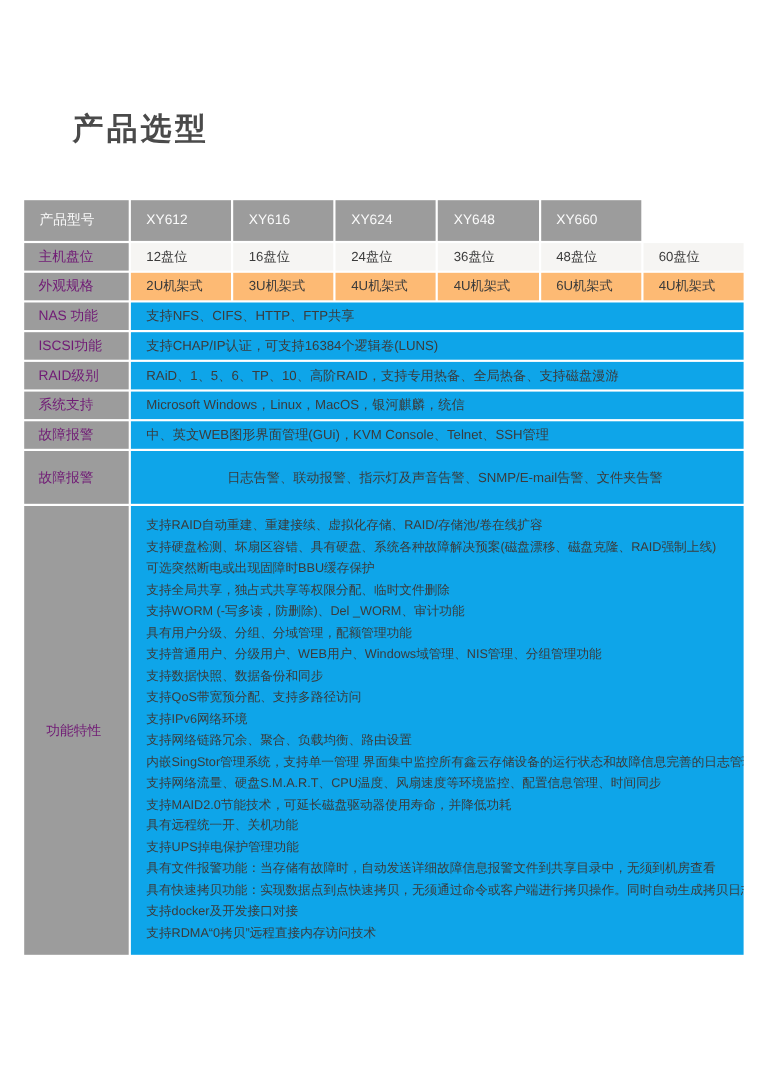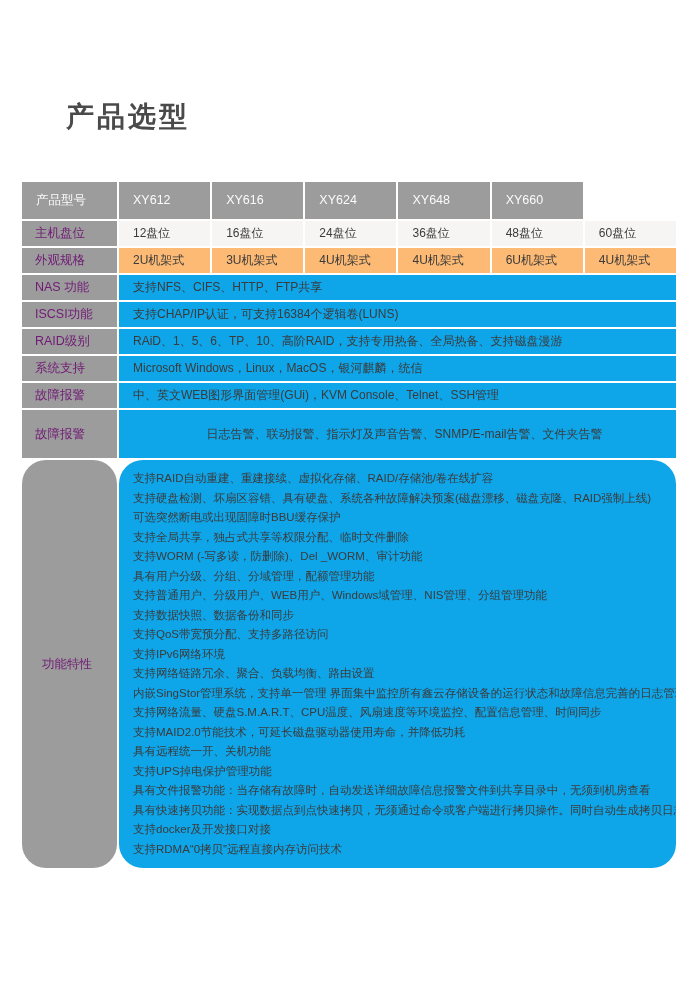--- a/index.html
+++ b/index.html
@@ -58,21 +58,21 @@
   }
   .row-header .cell { height:37px; }
   .row-single .cell { height:25px; }
   .row-disks .cell.value { background:#f6f5f3; }
   .row-form .cell.value  { background:#fdba74; }
   .span6 { grid-column:2 / 8; }
   .row-alarm .cell { height:48px; }
   .alarm-lines { display:flex; flex-direction:column; justify-content:center; }
   .alarm-lines div { line-height:21px; white-space:nowrap; }
   .row-features .cell.label { justify-content:flex-start;padding-left:20px; }
-  .row-features .cell { height:auto;border-radius:24px; }
+  .row-features .cell { height:auto; }
   .features-cell {
     display:block;
     padding:9px 0 9px 14px;
   }
   .features-cell .feature-line {
     font-size:11.5px;
     line-height:19.5px;
     white-space:nowrap;
     color:#3b3b3b;
   }

